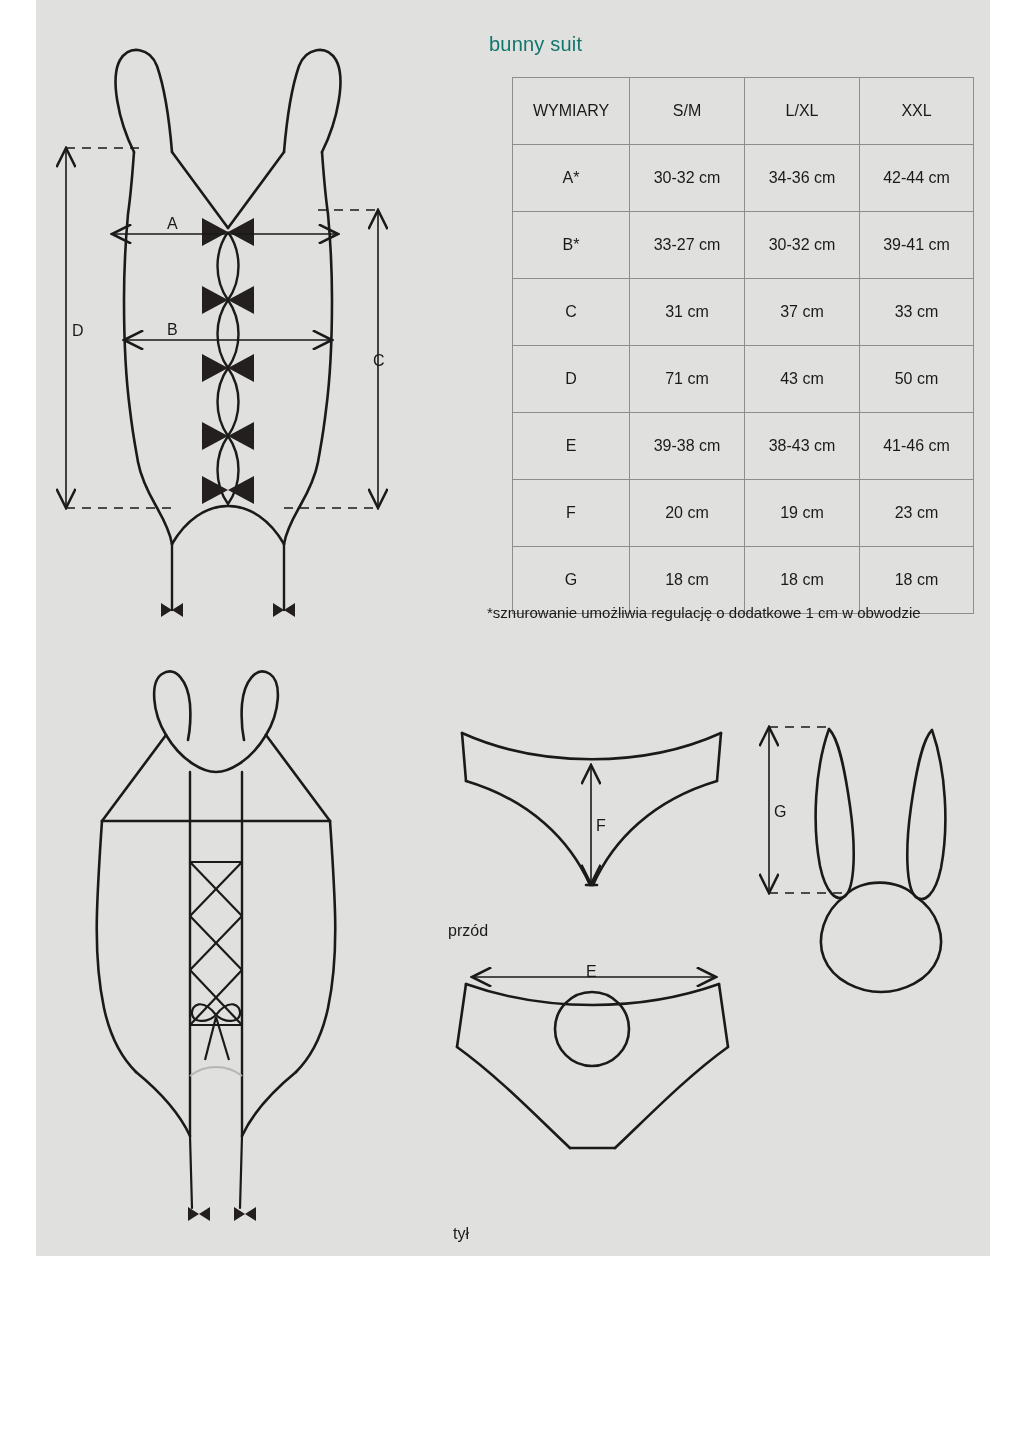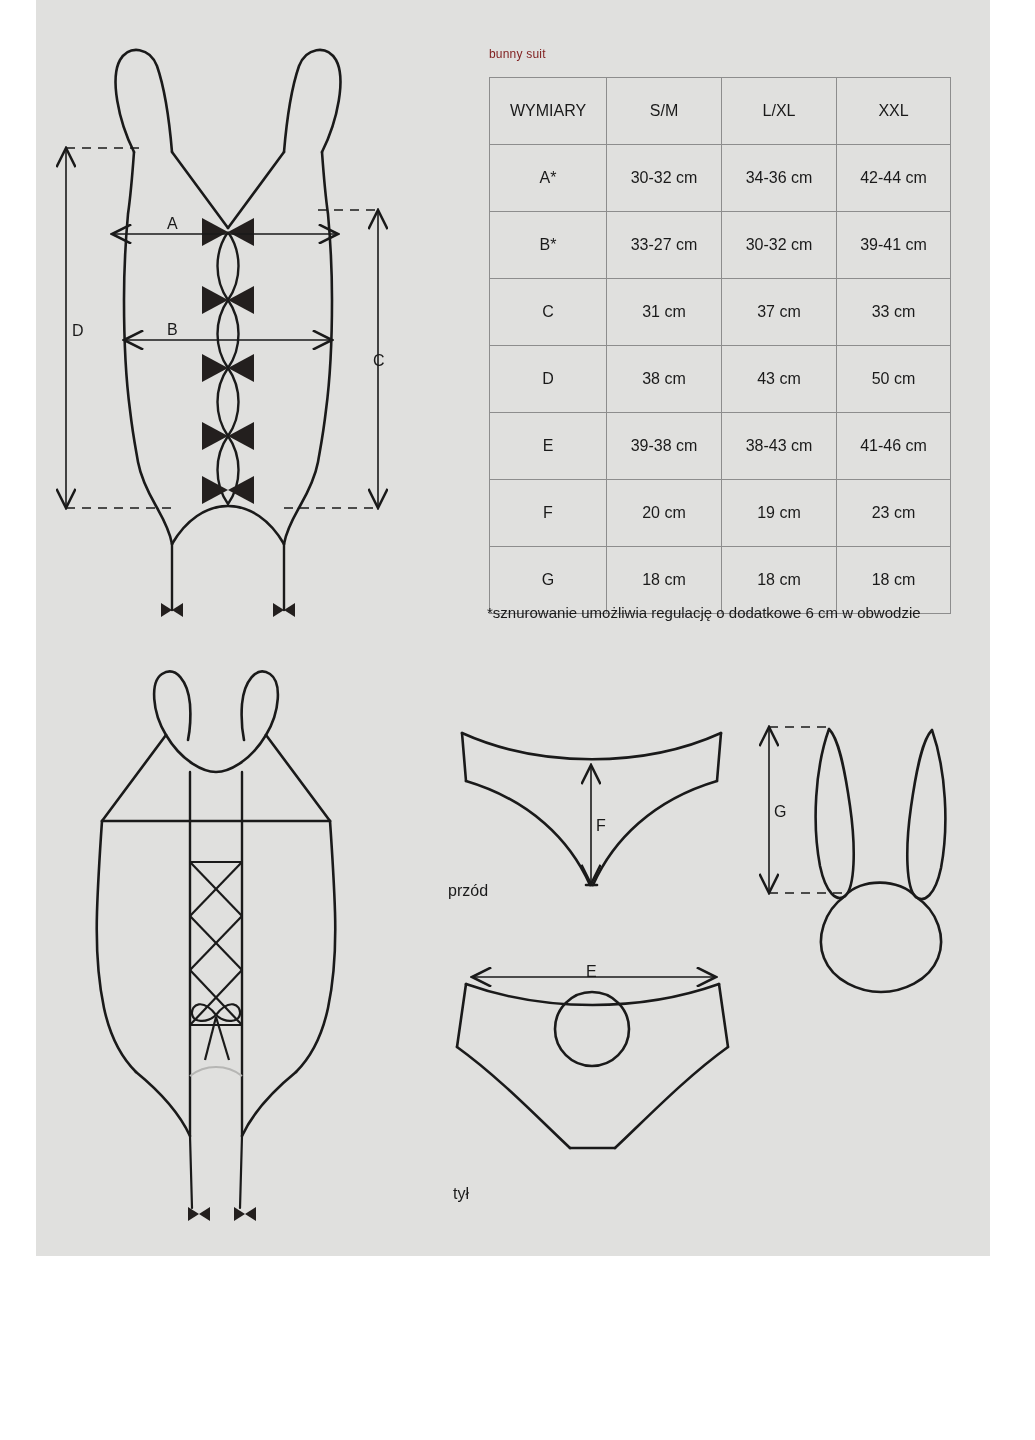--- a/index.html
+++ b/index.html
@@ -34,31 +34,31 @@
     left: 0; top: 0;
     width: 1035px;
     height: 1440px;
     pointer-events: none;
   }
 
   
   #chart-title {
     position: absolute;
     left: 489px;
-    top: 47px;
-    font-size: 12px;
-    color: #7f1d1d;
+    top: 33px;
+    font-size: 20px;
+    color: #0f766e;
     letter-spacing: 0.2px;
     white-space: nowrap;
   }
 
   
   #size-table {
     position: absolute;
-    left: 489px;
+    left: 512px;
     top: 77px;
     width: 461px;
     border-collapse: collapse;
     table-layout: fixed;
     border-radius: 8px;
   }
   #size-table td, #size-table th {
     border: 1px solid #8d8d8d;
     height: 66px;
     text-align: center;
@@ -84,20 +84,21 @@
   
   .dim-label {
     position: absolute;
     font-size: 16px;
     color: #1a1a1a;
   }
   .caption {
     position: absolute;
     font-size: 16px;
     color: #1a1a1a;
+    margin-top: 40px;
   }
 </style>
 </head>
 <body>
 
 <div id="page">
 
   <div id="gray-panel"></div>
 
   <div id="chart-title">bunny suit</div>
@@ -131,21 +132,21 @@
         <td>39-41 cm</td>
       </tr>
       <tr>
         <td>C</td>
         <td>31 cm</td>
         <td>37 cm</td>
         <td>33 cm</td>
       </tr>
       <tr>
         <td>D</td>
-        <td>38 cm</td>
+        <td>71 cm</td>
         <td>43 cm</td>
         <td>50 cm</td>
       </tr>
       <tr>
         <td>E</td>
         <td>39-38 cm</td>
         <td>38-43 cm</td>
         <td>41-46 cm</td>
       </tr>
       <tr>
@@ -156,21 +157,21 @@
       </tr>
       <tr>
         <td>G</td>
         <td>18 cm</td>
         <td>18 cm</td>
         <td>18 cm</td>
       </tr>
     </tbody>
   </table>
 
-  <div class="note">*sznurowanie umożliwia regulację o dodatkowe 6 cm w obwodzie</div>
+  <div class="note">*sznurowanie umożliwia regulację o dodatkowe 1 cm w obwodzie</div>
 
   <svg class="svg-layer" viewBox="0 0 1035 1440" xmlns="http://www.w3.org/2000/svg">
     <defs>
       <marker id="arrL" markerWidth="14" markerHeight="12" refX="1" refY="6" orient="auto">
         <path d="M13,0 L1,6 L13,12" fill="none" stroke="#1a1a1a" stroke-width="1.6"></path>
       </marker>
       <marker id="arrR" markerWidth="14" markerHeight="12" refX="13" refY="6" orient="auto">
         <path d="M1,0 L13,6 L1,12" fill="none" stroke="#1a1a1a" stroke-width="1.6"></path>
       </marker>
       <g id="bowtie">

